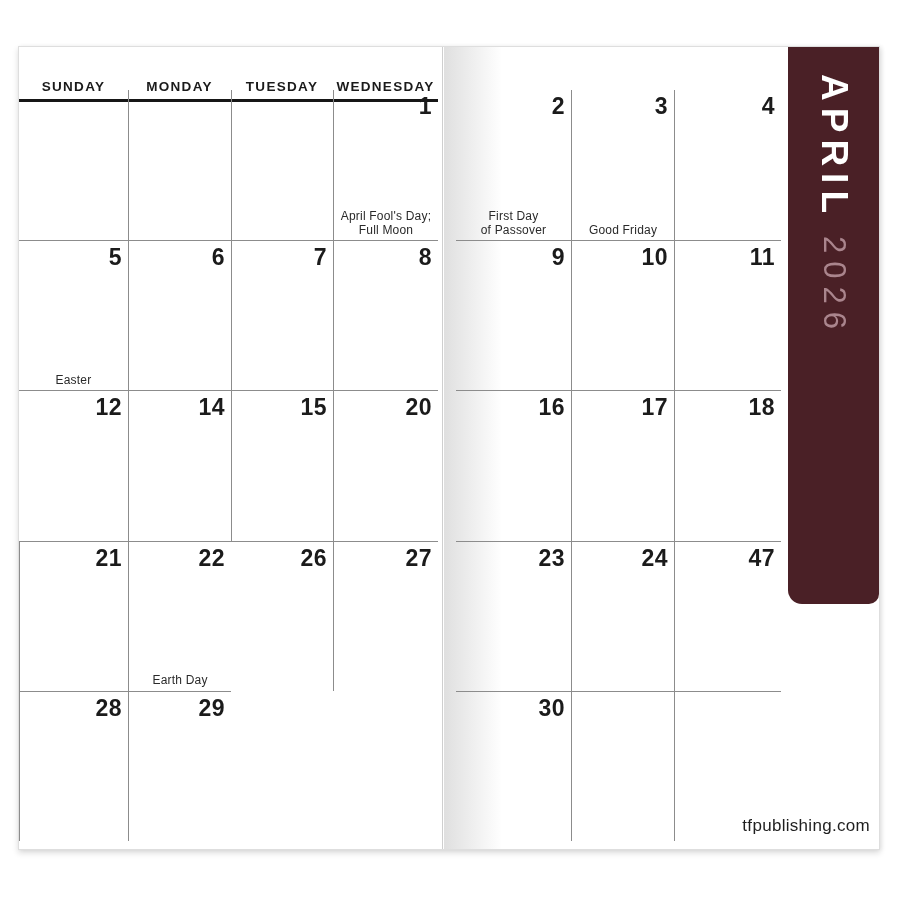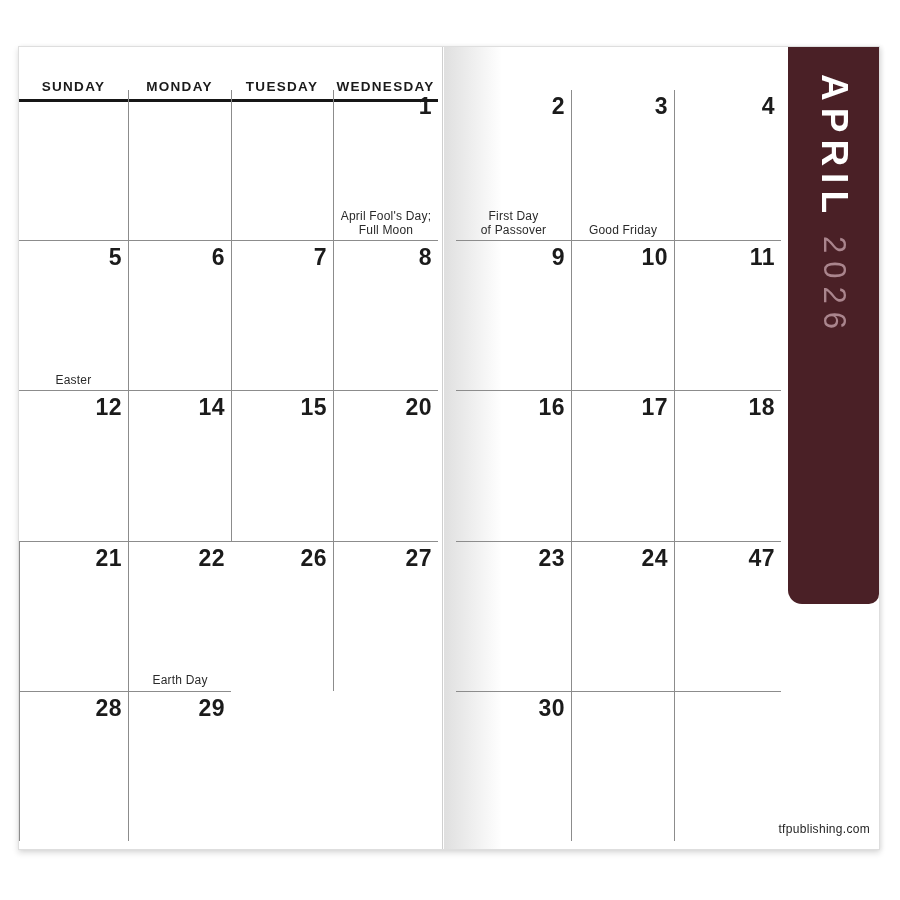--- a/index.html
+++ b/index.html
@@ -95,21 +95,21 @@
   }
   .tab-year {
     writing-mode: vertical-rl;
     margin-top: 16px;
     font-size: 31px;
     font-weight: normal;
     letter-spacing: 8px;
   }
   .brand {
     position: absolute; right: 9px; bottom: 13px;
-    font-size: 12px;
+    font-size: 17px;
     letter-spacing: 0.3px;
     color: #1f1f1f;
   }
 </style>
 </head>
 <body>
 
 <div class="canvas">
   <div class="spread">
 

